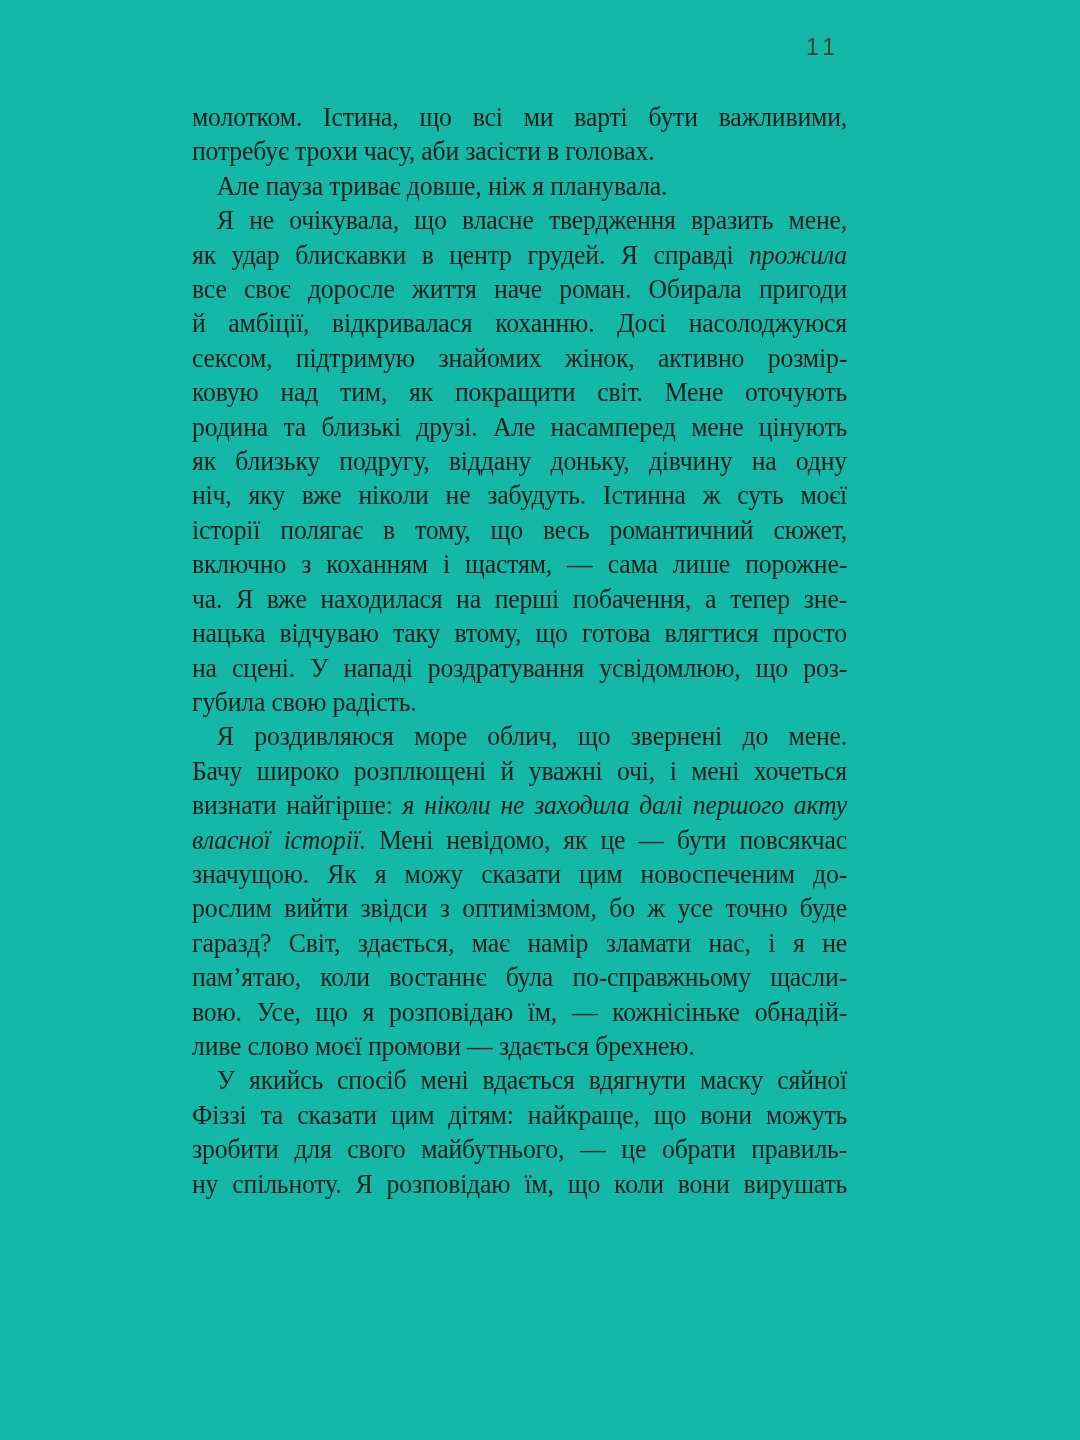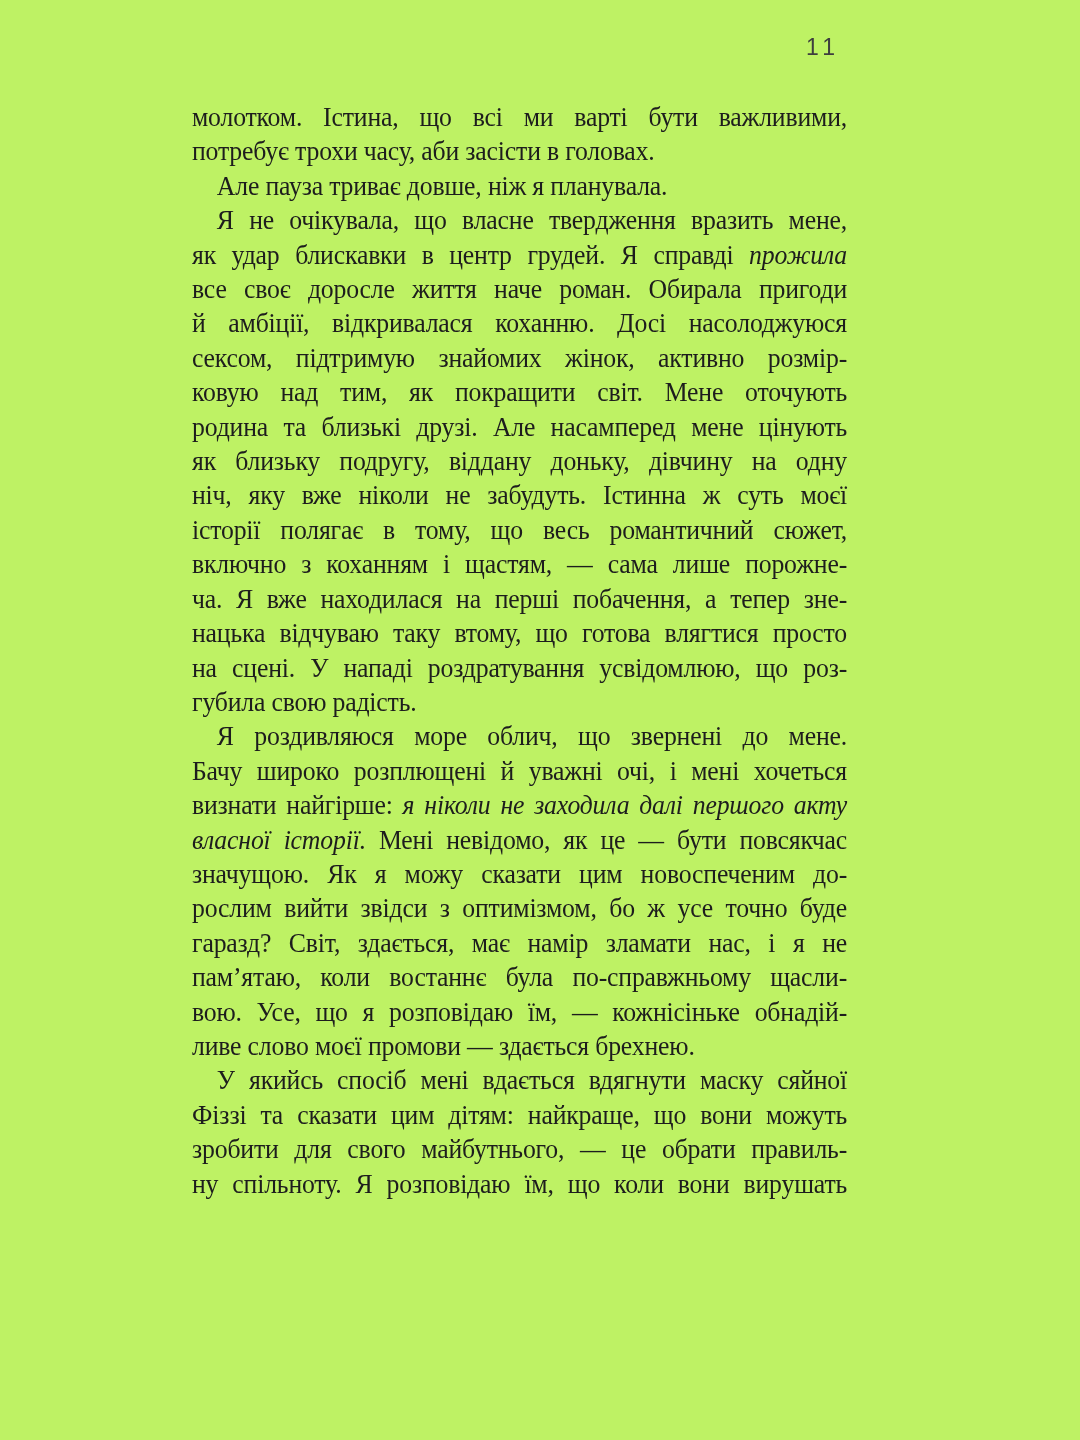--- a/index.html
+++ b/index.html
@@ -10,21 +10,21 @@
   body {
     width: 1080px;
     height: 1440px;
     position: relative;
     font-family: "Liberation Serif", "DejaVu Serif", serif;
     overflow: hidden;
   }
   .page {
     position: absolute;
     inset: 0;
-    background: #bef264;
+    background: #14b8a6;
   }
   .page-number {
     position: absolute;
     top: 34px;
     right: 240px;
     font-family: "Liberation Sans", "DejaVu Sans", sans-serif;
     font-size: 23px;
     letter-spacing: 5px;
     color: #3e3e3e;
   }

